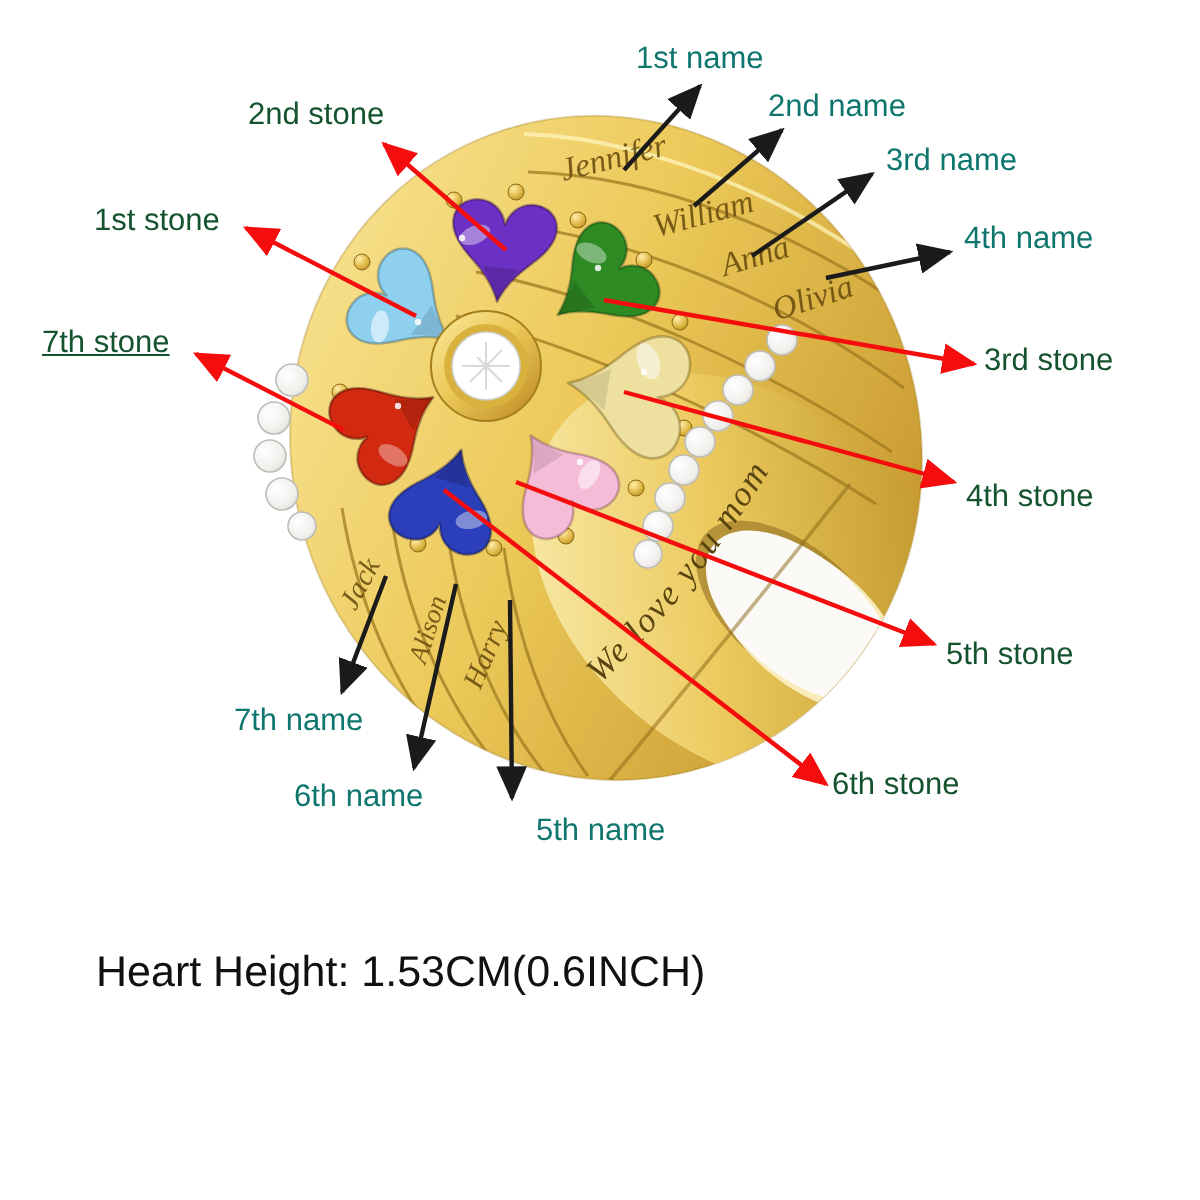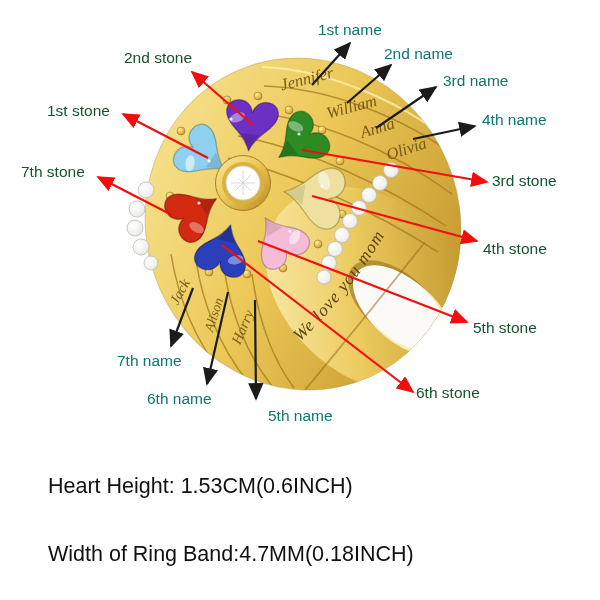--- a/index.html
+++ b/index.html
@@ -212,18 +212,17 @@
 <div class="lbl lbl-blk" style="left:228px;top:407px;margin-left:40px;">5th name</div>
 <div class="lbl lbl-blk" style="left:147px;top:390px;">6th name</div>
 <div class="lbl lbl-blk" style="left:117px;top:352px;">7th name</div>
 
 <div class="lbl lbl-red" style="left:47px;top:102px;">1st stone</div>
 <div class="lbl lbl-red" style="left:124px;top:49px;">2nd stone</div>
 <div class="lbl lbl-red" style="left:492px;top:172px;">3rd stone</div>
 <div class="lbl lbl-red" style="left:483px;top:240px;">4th stone</div>
 <div class="lbl lbl-red" style="left:473px;top:319px;">5th stone</div>
 <div class="lbl lbl-red" style="left:416px;top:384px;">6th stone</div>
-<div class="lbl lbl-red" style="left:21px;top:163px;">7th stone</div>
+<div class="lbl lbl-red" style="left:21px;top:163px;text-decoration:underline;">7th stone</div>
 
 <div class="spec" style="top:474px;">Heart Height: 1.53CM(0.6INCH)</div>
-<div class="spec" style="top:542px;">Width of Ring Band:4.7MM(0.18INCH)</div>
 
 </div>
 
 </body></html>

